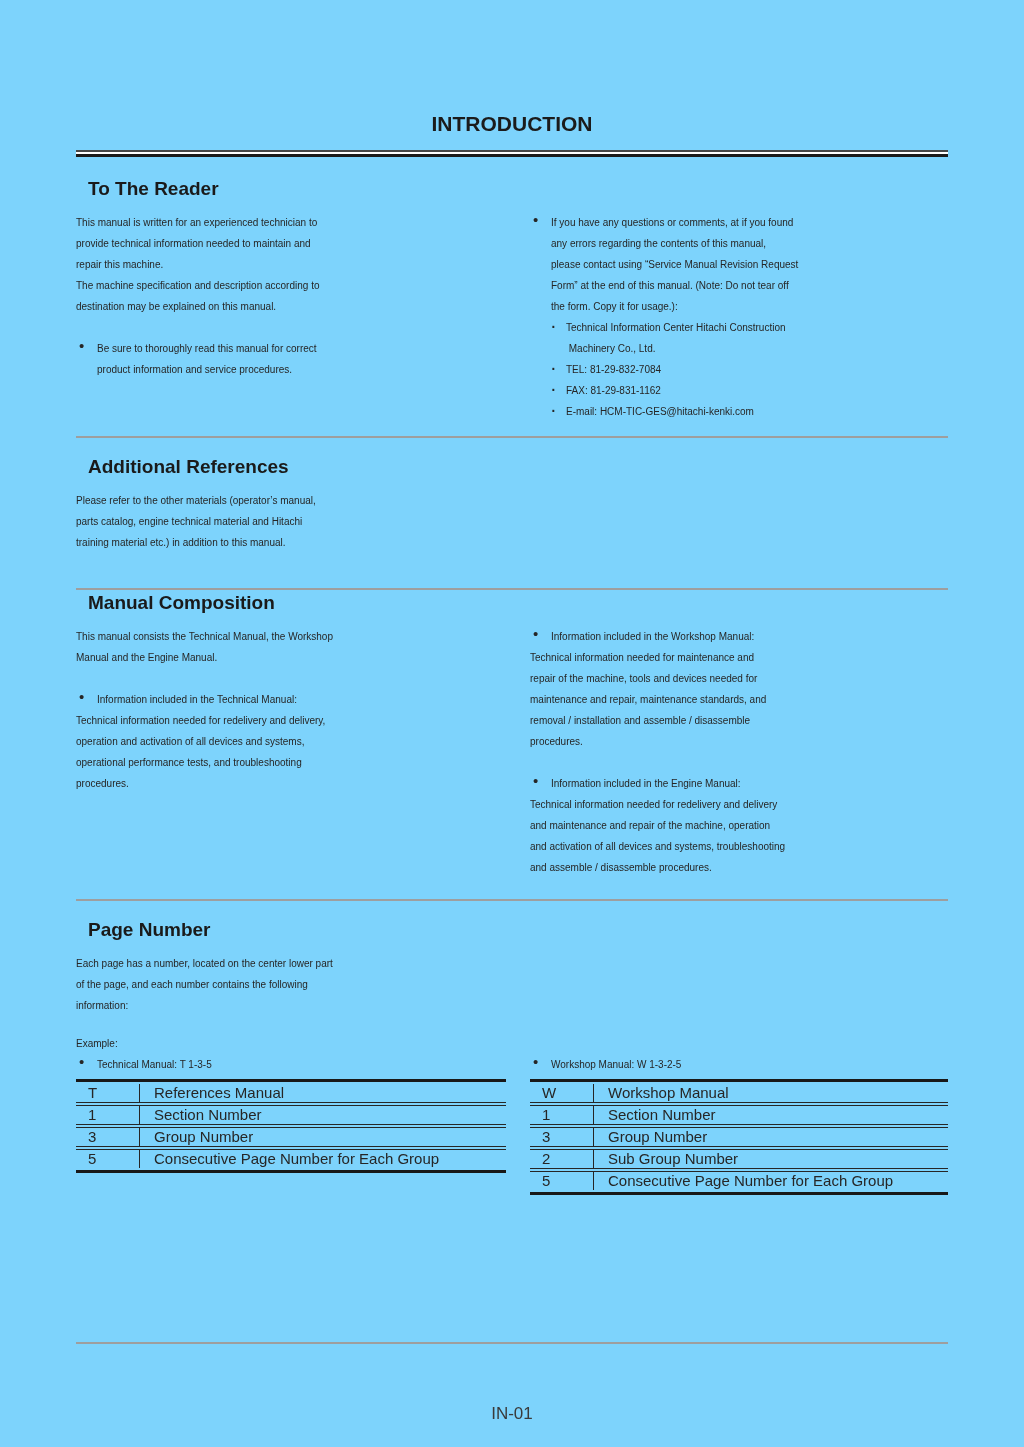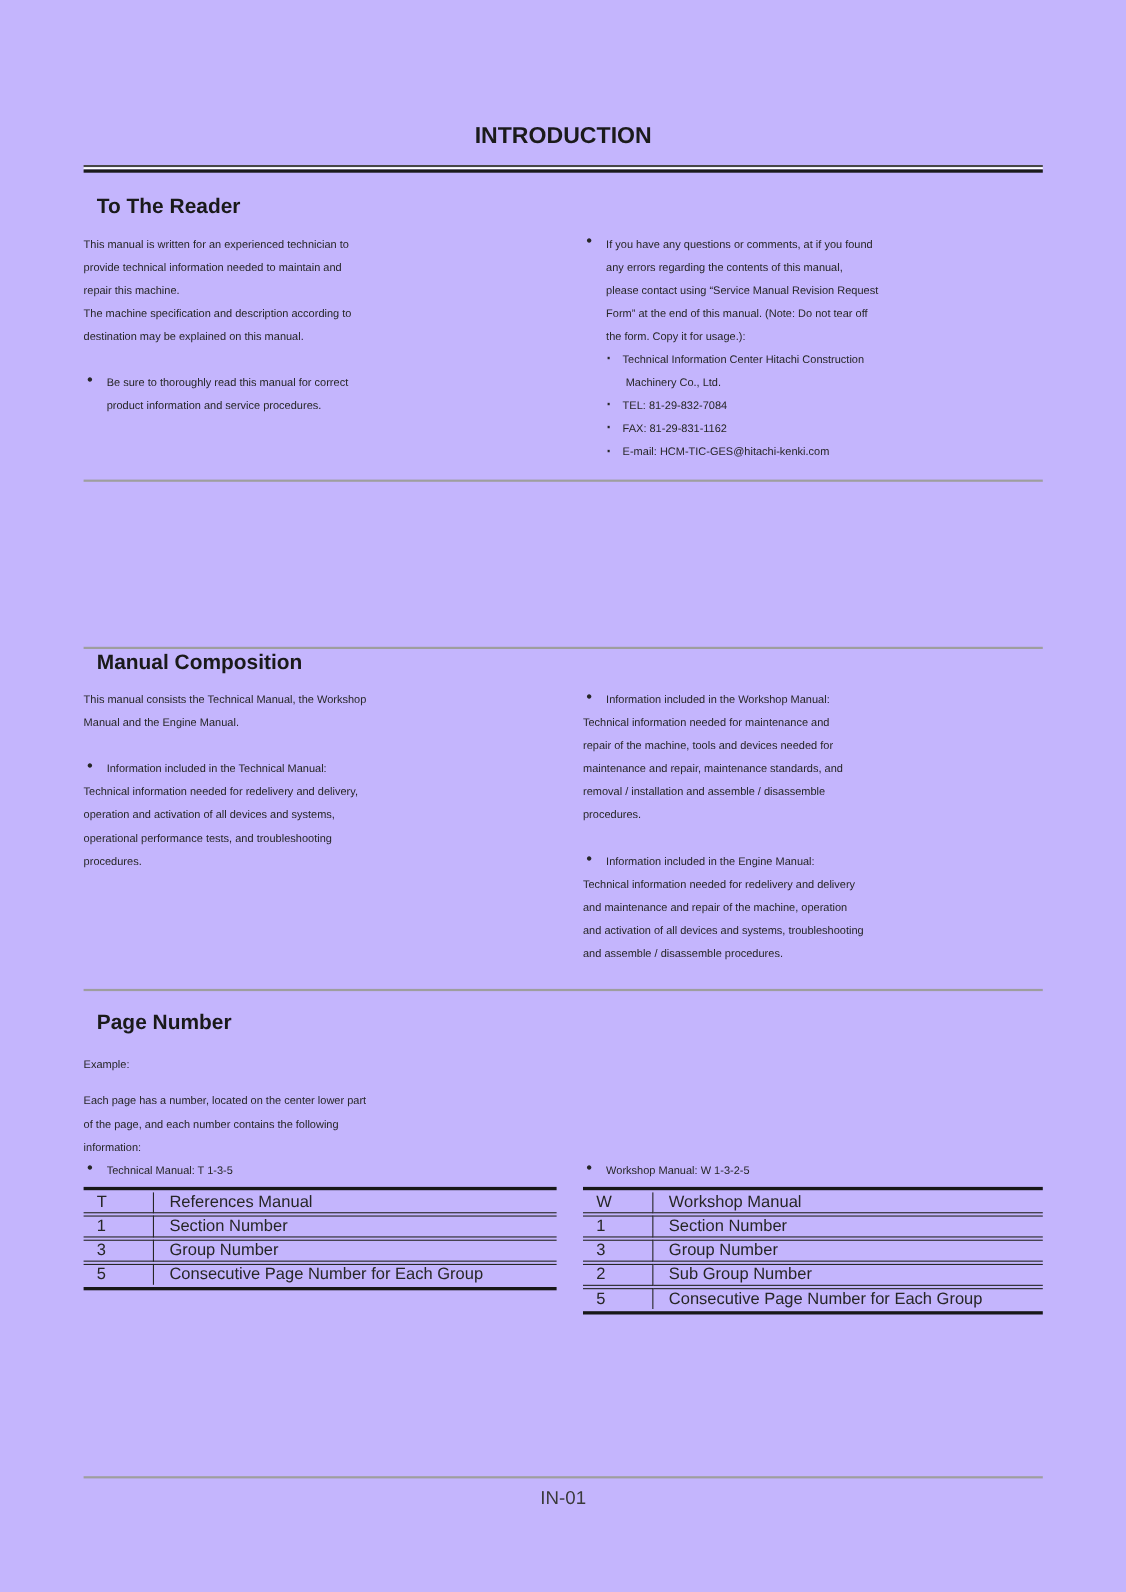--- a/index.html
+++ b/index.html
@@ -1,17 +1,17 @@
 <!DOCTYPE html>
 <html><head>
 <meta charset="utf-8">
 <style>
   html,body { margin:0; padding:0; background:#ffffff; }
   .page {
-    position:relative; width:1024px; height:1447px; background:#c4b5fd;
+    position:relative; width:1024px; height:1447px; background:#7dd3fc;
     font-family:"Liberation Sans", sans-serif; color:#262626; overflow:hidden;
   }
   .title {
     position:absolute; top:112px; left:0; width:1024px; margin:0;
     text-align:center; font-size:21px; font-weight:bold; color:#1b1b1b;
   }
   .title-rule { position:absolute; left:76px; width:872px; top:150px; }
   .tr-thin  { height:2px; background:#474747; }
   .tr-gap   { height:2px; background:#ffffff; }
   .tr-thick { height:3px; background:#1b1b1b; }
@@ -35,21 +35,21 @@
   .pn-table table { width:100%; border-collapse:separate; border-spacing:0 2px; }
   .pn-table td {
     border-top:1px solid #262626; border-bottom:1px solid #262626;
     font-size:15px; line-height:15px; padding:1px 0 2px 0;
   }
   .pn-table tr:first-child td { border-top:none; }
   .pn-table tr:last-child td { border-bottom:none; }
   .pn-table td.c1 { width:51px; border-right:1.7px solid #262626; padding-left:12px; }
   .pn-table td.c2 { padding-left:14px; }
   .footer-text {
-    position:absolute; top:1352px; left:0; width:1024px; text-align:center;
+    position:absolute; top:1404px; left:0; width:1024px; text-align:center;
     font-size:17px; color:#3a3a3a;
   }
 </style>
 </head>
 <body>
 
 <div class="page">
 
   <h1 class="title">INTRODUCTION</h1>
   <div class="title-rule">
@@ -100,20 +100,26 @@
             <span class="mk2">·</span>
             <span class="bt pre">E-mail: HCM-TIC-GES@hitachi-kenki.com</span>
           </div>
         </div>
       </div>
     </div>
   </section>
 
   <div class="hr" style="top:436px"></div>
 
+  <section class="sec" style="top:444px">
+    <h2>Additional References</h2>
+    <p class="pre mt12">Please refer to the other materials (operator’s manual,
+parts catalog, engine technical material and Hitachi
+training material etc.) in addition to this manual.</p>
+  </section>
 
   <div class="hr" style="top:588px"></div>
 
   <section class="sec" style="top:580px">
     <h2>Manual Composition</h2>
     <div class="cols">
       <div class="col-l">
         <p class="pre">This manual consists the Technical Manual, the Workshop
 Manual and the Engine Manual.</p>
         <div class="bullet mt21">
@@ -144,24 +150,24 @@
 and activation of all devices and systems, troubleshooting
 and assemble / disassemble procedures.</p>
       </div>
     </div>
   </section>
 
   <div class="hr" style="top:899px"></div>
 
   <section class="sec" style="top:907px">
     <h2>Page Number</h2>
-    <p class="pre mt17">Example:</p>
     <p class="pre mt12">Each page has a number, located on the center lower part
 of the page, and each number contains the following
 information:</p>
+    <p class="pre mt17">Example:</p>
     <div class="cols" style="margin-top:0">
       <div class="col-l">
         <div class="bullet">
           <span class="mk">•</span>
           <span class="bt pre">Technical Manual: T 1-3-5</span>
         </div>
         <div class="pn-table">
           <table>
             <tbody>
                 <tr>

